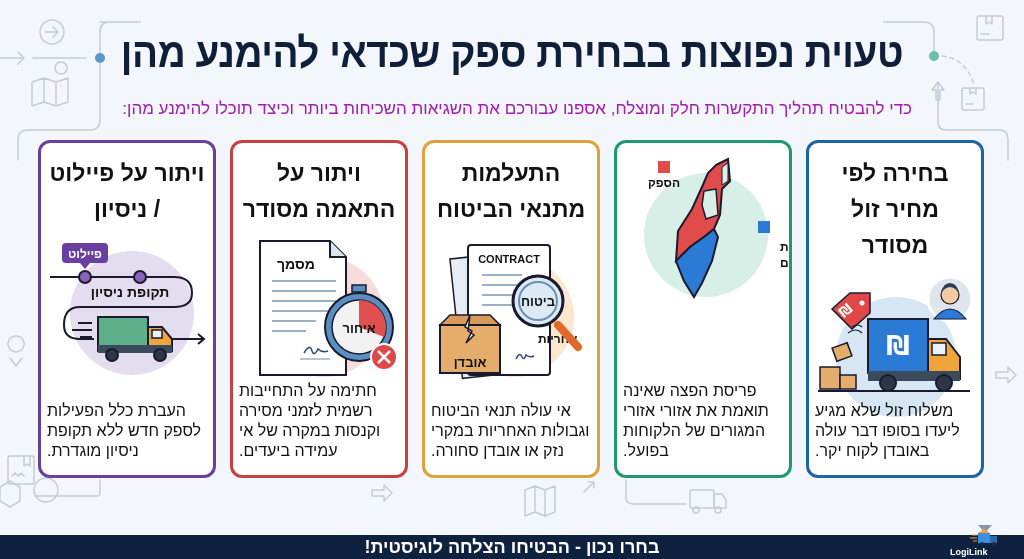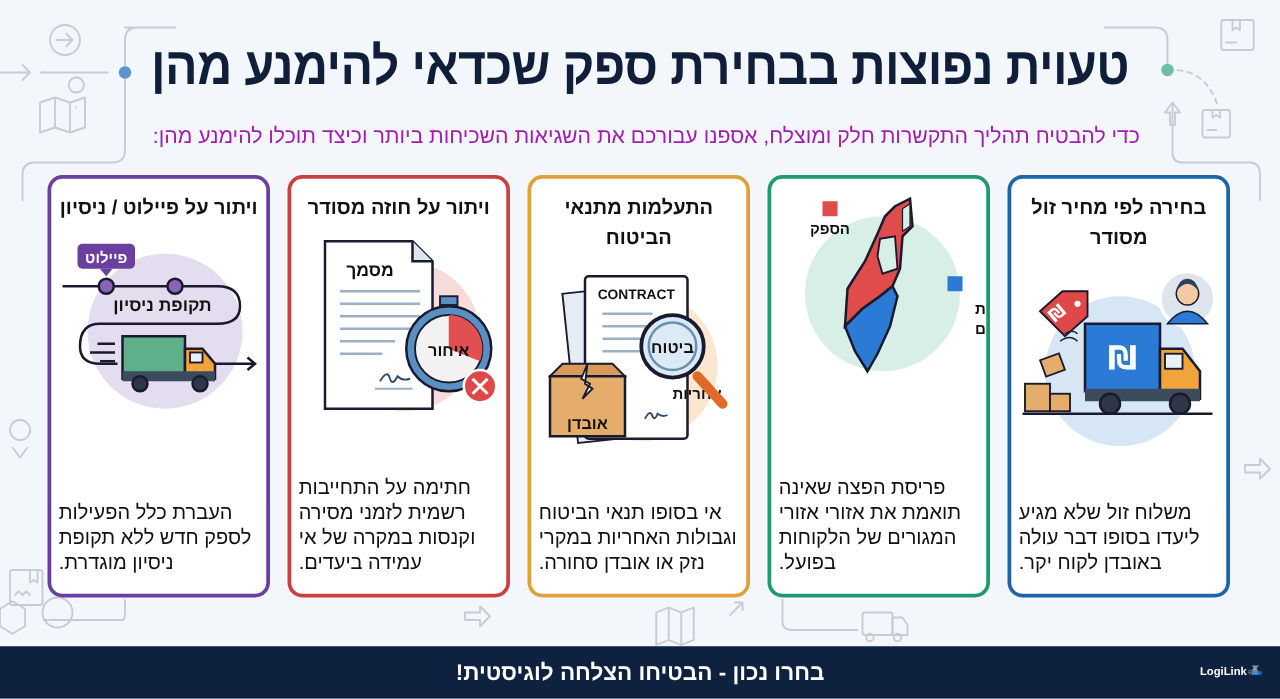--- a/index.html
+++ b/index.html
@@ -35,45 +35,45 @@
       width: 178px; height: 338px;
       background: #ffffff;
       border: 3px solid var(--c);
       border-radius: 12px;
       position: relative;
       display: flex; flex-direction: column; align-items: center;
     }
     .card-title {
       margin-top: 12px;
       font-family: "Liberation Sans", sans-serif;
-      font-weight: 700; font-size: 16px; line-height: 24px;
+      font-weight: 700; font-size: 23px; line-height: 36px;
       text-align: center; color: #111;
       width: 160px;
     }
     .illus { margin-top: 8px; width: 170px; height: 150px; position: relative; }
     .illus svg { width: 170px; height: 150px; }
     .card-desc {
       position: absolute; bottom: 14px; left: 6px; right: 6px;
       font-family: "Liberation Sans", sans-serif;
       font-size: 16px; line-height: 20px;
       text-align: left; color: #111;
     }
     .footer {
-      position: absolute; left: 0; right: 0; bottom: 0; height: 42px;
+      position: absolute; left: 0; right: 0; bottom: 0; height: 24px;
       background: #0e2240;
       display: flex; align-items: center; justify-content: center;
     }
     .footer-text {
       color: #ffffff;
       font-family: "Liberation Sans", sans-serif;
       font-weight: 700; font-size: 18px;
     }
     .logo {
-      position: absolute; right: 14px; bottom: 2px; width: 50px; height: 40px;
-      display: flex; flex-direction: row; align-items: center; justify-content: flex-end;
+      position: absolute; right: 24px; bottom: 2px; width: 50px; height: 40px;
+      display: flex; flex-direction: column; justify-content: flex-end;
     }
     .logo-text { color: #fff; font-size: 9px; font-weight: 700; font-family: "Liberation Sans", sans-serif; direction: ltr; }
   </style>
 </head>
 <body>
 
 <svg class="bg-deco" viewBox="0 0 1024 517">
   <g fill="none" stroke="#c5ccd6" stroke-width="1.5" stroke-linecap="round" stroke-linejoin="round">
 
     <path d="M0 58 H22 M33 58 H86"></path>
@@ -142,21 +142,21 @@
         <rect x="110" y="95" width="10" height="8" fill="#e8f2fb" stroke="#1a1a2e" stroke-width="1.5"></rect>
         <rect x="56" y="110" width="74" height="8" fill="#3c4a5e"></rect>
         <circle cx="70" cy="120" r="6" fill="#2d3748" stroke="#1a1a2e" stroke-width="2"></circle>
         <circle cx="118" cy="120" r="6" fill="#2d3748" stroke="#1a1a2e" stroke-width="2"></circle>
       </svg>
     </div>
     <p class="card-desc">העברת כלל הפעילות לספק חדש ללא תקופת ניסיון מוגדרת.</p>
   </article>
 
   <article class="card" style="--c:#c94040">
-    <h2 class="card-title">ויתור על חוזה מסודר</h2>
+    <h2 class="card-title">ויתור על התאמה מסודר</h2>
     <div class="illus">
       <svg viewBox="0 0 170 150">
         <circle cx="90" cy="82" r="60" fill="#f8dcdc"></circle>
         <path d="M26 6 H96 L112 22 V140 H26 Z" fill="#fff" stroke="#1a1a2e" stroke-width="2"></path>
         <path d="M96 6 V22 H112" fill="#dde6ef" stroke="#1a1a2e" stroke-width="2"></path>
         <text x="62" y="34" text-anchor="middle" fill="#111" font-size="14" font-weight="700" font-family="Liberation Sans, sans-serif">מסמך</text>
         <path d="M38 46 h64 M38 56 h64 M38 66 h64 M38 76 h64 M38 86 h44 M38 96 h34" stroke="#9bb0c6" stroke-width="2"></path>
         <path d="M70 118 q6 -10 8 -2 q2 6 6 -2 q4 4 10 2" fill="none" stroke="#2d4a6e" stroke-width="1.5"></path>
         <path d="M66 124 h30" stroke="#9bb0c6" stroke-width="1.5"></path>
         <rect x="118" y="50" width="14" height="7" fill="#5a8fc2" stroke="#1a1a2e" stroke-width="1.5"></rect>
@@ -185,21 +185,21 @@
         <path d="M132 90 L152 112" stroke="#e06a2a" stroke-width="8" stroke-linecap="round"></path>
         <circle cx="112" cy="66" r="25" fill="#dceaf5" stroke="#1a1a2e" stroke-width="3"></circle>
         <circle cx="112" cy="66" r="19" fill="none" stroke="#6b8fb0" stroke-width="2"></circle>
         <text x="112" y="71" text-anchor="middle" fill="#111" font-size="13" font-weight="700" font-family="Liberation Sans, sans-serif">ביטוח</text>
         <path d="M14 90 l10 -10 h40 l10 10 z" fill="#d89a5a" stroke="#1a1a2e" stroke-width="1.5"></path>
         <rect x="14" y="90" width="60" height="48" fill="#e5ad6b" stroke="#1a1a2e" stroke-width="2"></rect>
         <path d="M44 80 l-5 12 7 4 -6 12 8 -8 -6 -4 z" fill="#fff" stroke="#1a1a2e" stroke-width="1.5"></path>
         <text x="44" y="132" text-anchor="middle" fill="#111" font-size="13" font-weight="700" font-family="Liberation Sans, sans-serif">אובדן</text>
       </svg>
     </div>
-    <p class="card-desc">אי בסופו תנאי הביטוח וגבולות האחריות במקרי נזק או אובדן סחורה.</p>
+    <p class="card-desc">אי עולה תנאי הביטוח וגבולות האחריות במקרי נזק או אובדן סחורה.</p>
   </article>
 
   <article class="card" style="--c:#1f9a6e">
     <div class="illus">
       <svg viewBox="0 0 170 150">
         <circle cx="88" cy="84" r="62" fill="#d7efe6"></circle>
         <path d="M98 14 L110 8 L112 30 L104 38 L102 64 L96 78 L86 86 L72 96 L58 110 L60 80 L74 58 L84 36 L90 22 Z" fill="#e04b4b" stroke="#1a1a2e" stroke-width="2"></path>
         <path d="M58 110 L72 96 L86 86 L96 78 L100 86 L94 110 L84 132 L76 146 L66 130 Z" fill="#2b7bd6" stroke="#1a1a2e" stroke-width="2"></path>
         <path d="M86 40 L98 38 L100 64 L88 68 L84 54 Z" fill="#d7efe6" stroke="#1a1a2e" stroke-width="1.5"></path>
         <path d="M104 16 L110 12 L110 30 L104 34 Z" fill="#d7efe6" stroke="#1a1a2e" stroke-width="1"></path>

